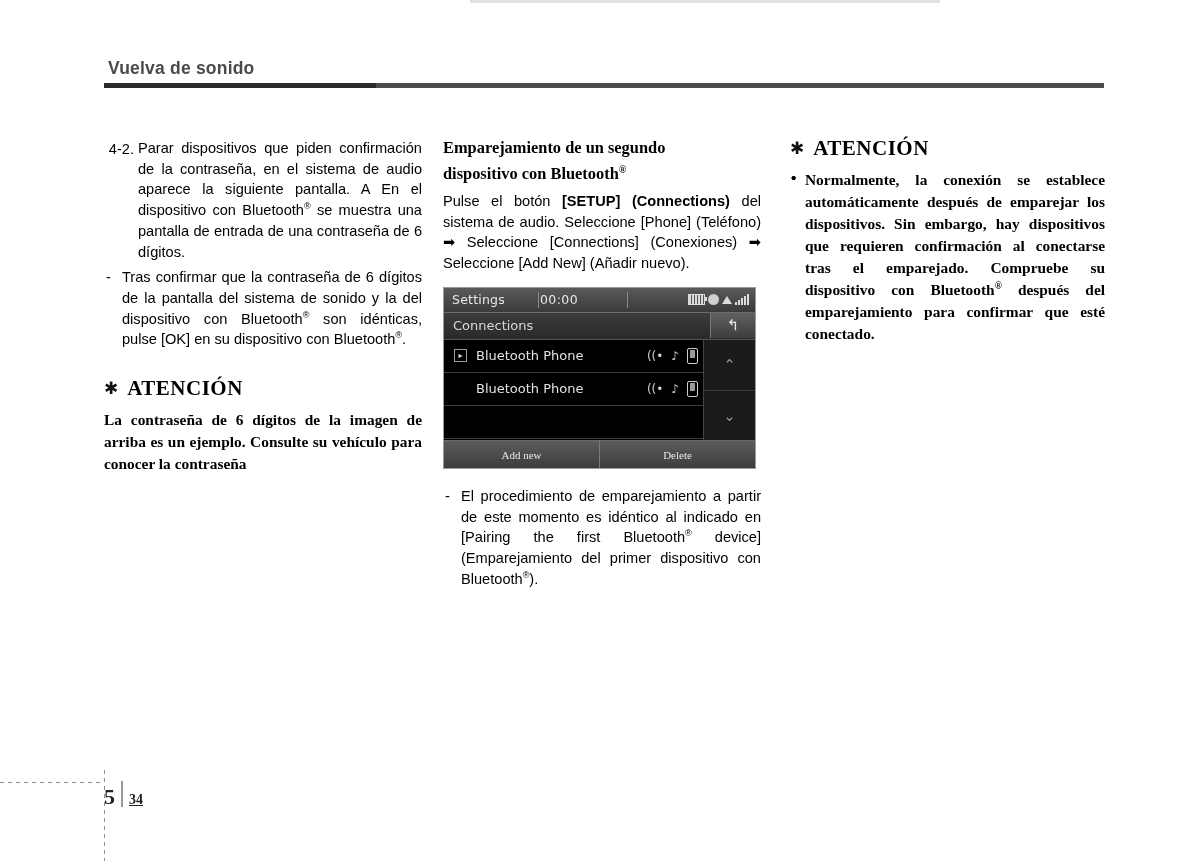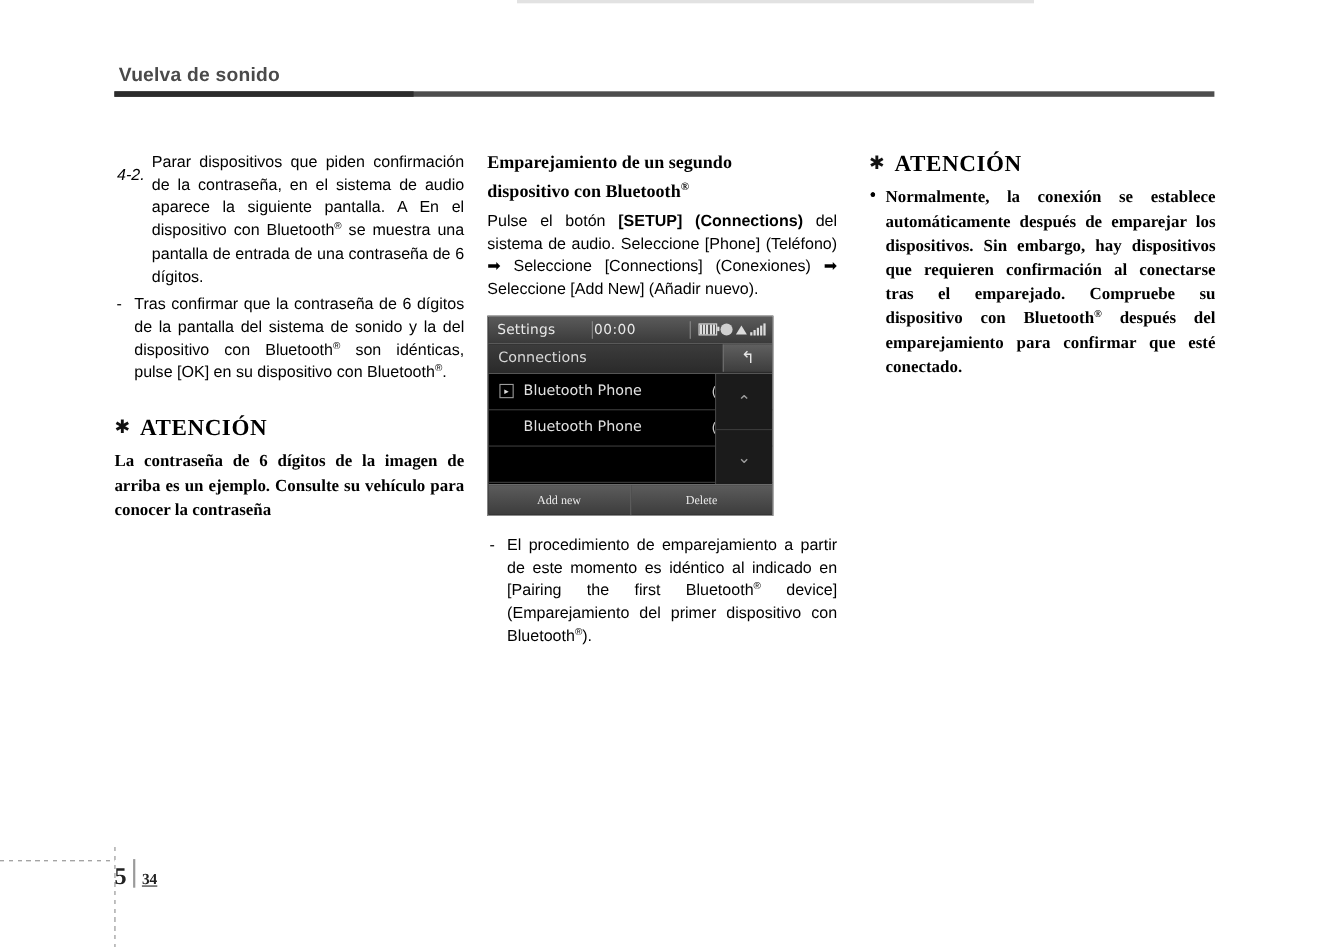--- a/index.html
+++ b/index.html
@@ -60,24 +60,23 @@
     color: #000;
   }
   .hang {
     position: relative;
     padding-left: 34px;
     margin-bottom: 2px;
   }
   .hang > .marker {
     position: absolute;
     left: 0;
-    top: 12px;
+    top: 1px;
     width: 30px;
-    text-align: center;
-    font-style: italic;
+    text-align: right;
   }
   .hang-dash {
     position: relative;
     padding-left: 18px;
     margin-top: 5px;
   }
   .hang-dash > .marker {
     position: absolute;
     left: 2px;
     top: 0;
@@ -131,21 +130,21 @@
     margin-bottom: 5px;
   }
 
   sup.reg { font-size: 0.62em; vertical-align: super; line-height: 0; }
 
   .bold { font-weight: bold; }
 
   
   .device {
     position: relative;
-    width: 260px;
+    width: 313px;
     height: 182px;
     margin-top: 13px;
     background: #000;
     border: 1px solid #9a9a9a;
     box-sizing: border-box;
     font-family: "DejaVu Sans", sans-serif;
     overflow: hidden;
   }
   .dev-statusbar {
     position: relative;

